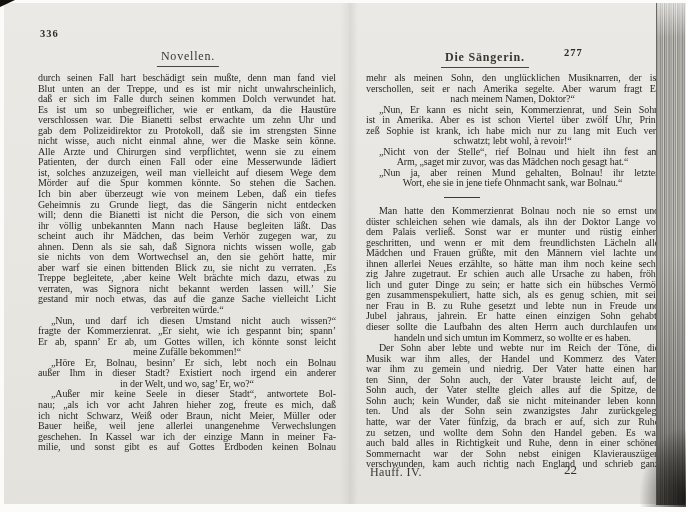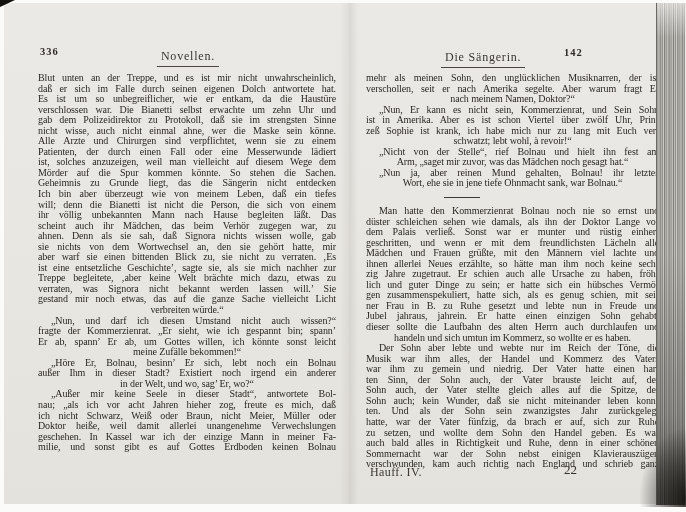--- a/index.html
+++ b/index.html
@@ -10,28 +10,28 @@
     color:#2b2824;
   }
   .stage{position:absolute;inset:0;}
   .spread{
     position:absolute;left:4px;top:3px;right:0;bottom:8px;
     background:linear-gradient(180deg,#ebe9e5 0%,#e8e6e1 55%,#e4e2dd 100%);
   }
   .page{position:absolute;inset:0;}
   
   .pageno{position:absolute;font-size:10.5px;font-weight:700;letter-spacing:1px;color:#2e2b26;}
-  .pageno-left{left:36px;top:43px;}
+  .pageno-left{left:36px;top:25px;}
   .pageno-right{left:560px;top:44px;}
   .running-head{
     position:absolute;font-size:12px;letter-spacing:.8px;color:#3a3731;
     border-bottom:1px solid #4a463f;padding:0 4px 1.5px 4px;
   }
   .rh-left{left:184px;top:46px;transform:translateX(-50%);}
-  .rh-right{left:437px;top:47px;}
+  .rh-right{left:437px;top:47px;font-weight:bold;}
   
   .page-body{position:absolute;}
   #body-left{left:34px;top:70px;width:298px;}
   #body-right{left:362px;top:70px;width:293px;}
   .line{
     position:relative;height:10.55px;line-height:10.55px;overflow:hidden;
     font-size:10px;text-align:justify;letter-spacing:-0.1px;white-space:normal;
   }
   .line::after{content:"";display:inline-block;width:100%;height:0;}
   .line.nj{text-align:center;}
@@ -71,62 +71,62 @@
 </head>
 <body>
 
 <div class="stage">
   <div class="spread">
 
     <section class="page">
       <span class="pageno pageno-left">336</span>
       <span class="running-head rh-left">Novellen.</span>
       <div class="page-body" id="body-left">
+          <div class="line">durch seinen Fall hart beschädigt sein mußte, denn man fand viel</div>
           <div class="line">Blut unten an der Treppe, und es ist mir nicht unwahrscheinlich,</div>
-          <div class="line">daß er sich im Falle durch seinen eigenen Dolch antwortete hat.</div>
+          <div class="line">daß er sich im Falle durch seinen kommen Dolch verwundet hat.</div>
           <div class="line">Es ist um so unbegreiflicher, wie er entkam, da die Haustüre</div>
           <div class="line">verschlossen war. Die Bianetti selbst erwachte um zehn Uhr und</div>
           <div class="line">gab dem Polizeidirektor zu Protokoll, daß sie im strengsten Sinne</div>
           <div class="line">nicht wisse, auch nicht einmal ahne, wer die Maske sein könne.</div>
           <div class="line">Alle Ärzte und Chirurgen sind verpflichtet, wenn sie zu einem</div>
           <div class="line">Patienten, der durch einen Fall oder eine Messerwunde lädiert</div>
           <div class="line">ist, solches anzuzeigen, weil man vielleicht auf diesem Wege dem</div>
           <div class="line">Mörder auf die Spur kommen könnte. So stehen die Sachen.</div>
+          <div class="line">Ich bin aber überzeugt wie von meinem Leben, daß ein tiefes</div>
           <div class="line">Geheimnis zu Grunde liegt, das die Sängerin nicht entdecken</div>
-          <div class="line">Ich bin aber überzeugt wie von meinem Leben, daß ein tiefes</div>
           <div class="line">will; denn die Bianetti ist nicht die Person, die sich von einem</div>
           <div class="line">ihr völlig unbekannten Mann nach Hause begleiten läßt. Das</div>
           <div class="line">scheint auch ihr Mädchen, das beim Verhör zugegen war, zu</div>
           <div class="line">ahnen. Denn als sie sah, daß Signora nichts wissen wolle, gab</div>
           <div class="line">sie nichts von dem Wortwechsel an, den sie gehört hatte, mir</div>
           <div class="line">aber warf sie einen bittenden Blick zu, sie nicht zu verraten. ‚Es</div>
-          <div class="line">ist eine entsetzliche Geschichte’, sagte sie, als sie mich nachher zur</div>
           <div class="line">Treppe begleitete, ‚aber keine Welt brächte mich dazu, etwas zu</div>
           <div class="line">verraten, was Signora nicht bekannt werden lassen will.’ Sie</div>
           <div class="line">gestand mir noch etwas, das auf die ganze Sache vielleicht Licht</div>
           <div class="line nj">verbreiten würde.“</div>
           <div class="line in">„Nun, und darf ich diesen Umstand nicht auch wissen?“</div>
           <div class="line">fragte der Kommerzienrat. „Er sieht, wie ich gespannt bin; spann’</div>
           <div class="line">Er ab, spann’ Er ab, um Gottes willen, ich könnte sonst leicht</div>
           <div class="line nj">meine Zufälle bekommen!“</div>
           <div class="line in">„Höre Er, Bolnau, besinn’ Er sich, lebt noch ein Bolnau</div>
           <div class="line">außer Ihm in dieser Stadt? Existiert noch irgend ein anderer</div>
           <div class="line nj">in der Welt, und wo, sag’ Er, wo?“</div>
           <div class="line in">„Außer mir keine Seele in dieser Stadt“, antwortete Bol-</div>
           <div class="line">nau; „als ich vor acht Jahren hieher zog, freute es mich, daß</div>
           <div class="line">ich nicht Schwarz, Weiß oder Braun, nicht Meier, Müller oder</div>
-          <div class="line">Doktor heiße, weil damit allerlei unangenehme Verwechslungen</div>
+          <div class="line">Bauer heiße, weil jene allerlei unangenehme Verwechslungen</div>
           <div class="line">geschehen. In Kassel war ich der einzige Mann in meiner Fa-</div>
           <div class="line">milie, und sonst gibt es auf Gottes Erdboden keinen Bolnau</div>
         </div>
     </section>
 
     <section class="page">
       <span class="running-head rh-right">Die Sängerin.</span>
-      <span class="pageno pageno-right">142</span>
+      <span class="pageno pageno-right">277</span>
       <div class="page-body" id="body-right">
           <div class="line">mehr als meinen Sohn, den unglücklichen Musiknarren, der ist</div>
           <div class="line">verschollen, seit er nach Amerika segelte. Aber warum fragt Er</div>
           <div class="line nj">nach meinem Namen, Doktor?“</div>
           <div class="line in">„Nun, Er kann es nicht sein, Kommerzienrat, und Sein Sohn</div>
           <div class="line">ist in Amerika. Aber es ist schon Viertel über zwölf Uhr, Prin-</div>
           <div class="line">zeß Sophie ist krank, ich habe mich nur zu lang mit Euch ver-</div>
           <div class="line nj">schwatzt; lebt wohl, à revoir!“</div>
           <div class="line in">„Nicht von der Stelle“, rief Bolnau und hielt ihn fest am</div>
           <div class="line nj">Arm, „saget mir zuvor, was das Mädchen noch gesagt hat.“</div>

